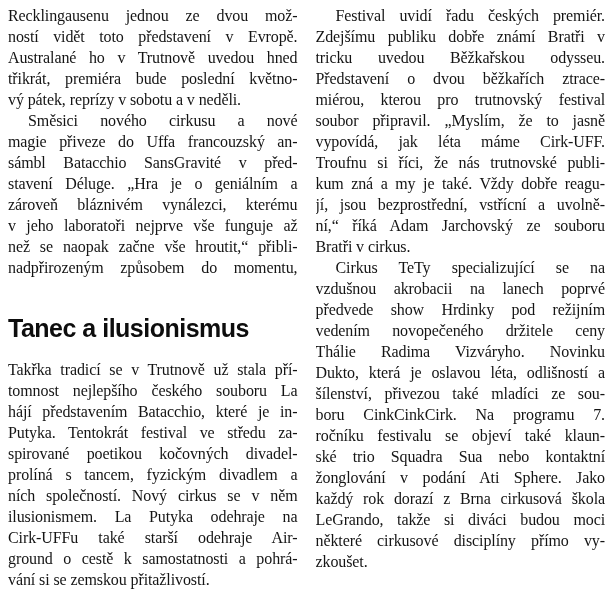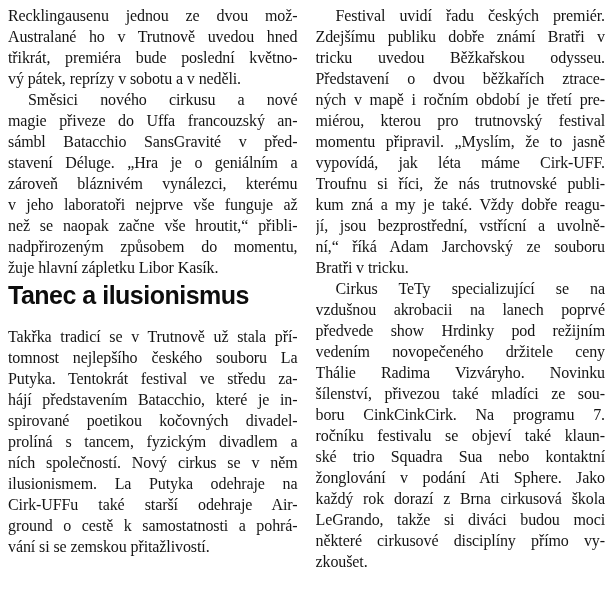--- a/index.html
+++ b/index.html
@@ -39,84 +39,84 @@
     text-align-last: left;
     -moz-text-align-last: left;
   }
   .line.indent { text-indent: 20px; }
   .section-heading {
     font-family: "Liberation Sans", sans-serif;
     font-weight: 700;
     font-size: 25px;
     line-height: 30px;
     letter-spacing: -0.5px;
-    margin-top: 2px;
+    margin-top: 35px;
     margin-bottom: 16px;
     color: #0d0d0d;
   }
 </style>
 </head>
 <body>
 
 <div class="page" id="article-page" style="background: rgb(255, 255, 255); color: rgb(20, 20, 20);">
     <div class="column">
       <div class="paragraph">
         <div class="line">Recklingausenu jednou ze dvou mož-</div>
+        <div class="line">ností vidět toto představení v Evropě.</div>
         <div class="line">Australané ho v Trutnově uvedou hned</div>
         <div class="line">třikrát, premiéra bude poslední květno-</div>
         <div class="line last">vý pátek, reprízy v sobotu a v neděli.</div>
       </div>
       <div class="paragraph">
         <div class="line indent">Směsici nového cirkusu a nové</div>
         <div class="line">magie přiveze do Uffa francouzský an-</div>
         <div class="line">sámbl Batacchio SansGravité v před-</div>
         <div class="line">stavení Déluge. „Hra je o geniálním a</div>
         <div class="line">zároveň bláznivém vynálezci, kterému</div>
         <div class="line">v jeho laboratoři nejprve vše funguje až</div>
         <div class="line">než se naopak začne vše hroutit,“ přibli-</div>
         <div class="line">nadpřirozeným způsobem do momentu,</div>
-        <div class="line last">žuje hlavní zápletku Libor Kasík.</div>
       </div>
       <h2 class="section-heading">Tanec a ilusionismus</h2>
       <div class="paragraph">
         <div class="line">Takřka tradicí se v Trutnově už stala pří-</div>
         <div class="line">tomnost nejlepšího českého souboru La</div>
+        <div class="line">hájí představením Batacchio, které je in-</div>
         <div class="line">Putyka. Tentokrát festival ve středu za-</div>
-        <div class="line">hájí představením Batacchio, které je in-</div>
         <div class="line">spirované poetikou kočovných divadel-</div>
         <div class="line">prolíná s tancem, fyzickým divadlem a</div>
         <div class="line">ních společností. Nový cirkus se v něm</div>
         <div class="line">ilusionismem. La Putyka odehraje na</div>
         <div class="line">Cirk-UFFu také starší odehraje Air-</div>
         <div class="line">ground o cestě k samostatnosti a pohrá-</div>
         <div class="line last">vání si se zemskou přitažlivostí.</div>
       </div>
     </div>
     <div class="column">
       <div class="paragraph">
         <div class="line indent">Festival uvidí řadu českých premiér.</div>
         <div class="line">Zdejšímu publiku dobře známí Bratři v</div>
         <div class="line">tricku uvedou Běžkařskou odysseu.</div>
         <div class="line">Představení o dvou běžkařích ztrace-</div>
-        <div class="line">ných v mapě i ročním období je třetí pre-</div>
         <div class="line">miérou, kterou pro trutnovský festival</div>
-        <div class="line">momentu připravil. „Myslím, že to jasně</div>
+        <div class="line">soubor připravil. „Myslím, že to jasně</div>
         <div class="line">vypovídá, jak léta máme Cirk-UFF.</div>
         <div class="line">Troufnu si říci, že nás trutnovské publi-</div>
         <div class="line">kum zná a my je také. Vždy dobře reagu-</div>
         <div class="line">jí, jsou bezprostřední, vstřícní a uvolně-</div>
         <div class="line">ní,“ říká Adam Jarchovský ze souboru</div>
-        <div class="line last">Bratři v tricku.</div>
+        <div class="line last">Bratři v cirkus.</div>
       </div>
       <div class="paragraph">
         <div class="line indent">Cirkus TeTy specializující se na</div>
         <div class="line">vzdušnou akrobacii na lanech poprvé</div>
         <div class="line">předvede show Hrdinky pod režijním</div>
         <div class="line">vedením novopečeného držitele ceny</div>
         <div class="line">Thálie Radima Vizváryho. Novinku</div>
+        <div class="line">Dukto, která je oslavou léta, odlišností a</div>
         <div class="line">šílenství, přivezou také mladíci ze sou-</div>
         <div class="line">boru CinkCinkCirk. Na programu 7.</div>
         <div class="line">ročníku festivalu se objeví také klaun-</div>
         <div class="line">ské trio Squadra Sua nebo kontaktní</div>
         <div class="line">žonglování v podání Ati Sphere. Jako</div>
         <div class="line">každý rok dorazí z Brna cirkusová škola</div>
         <div class="line">LeGrando, takže si diváci budou moci</div>
         <div class="line">některé cirkusové disciplíny přímo vy-</div>
         <div class="line last">zkoušet.</div>
       </div>

